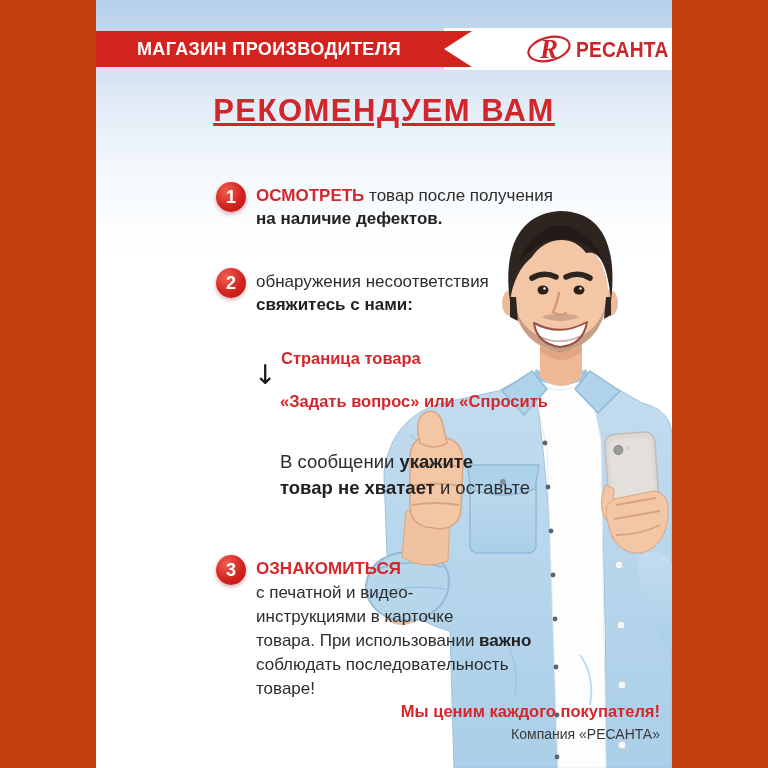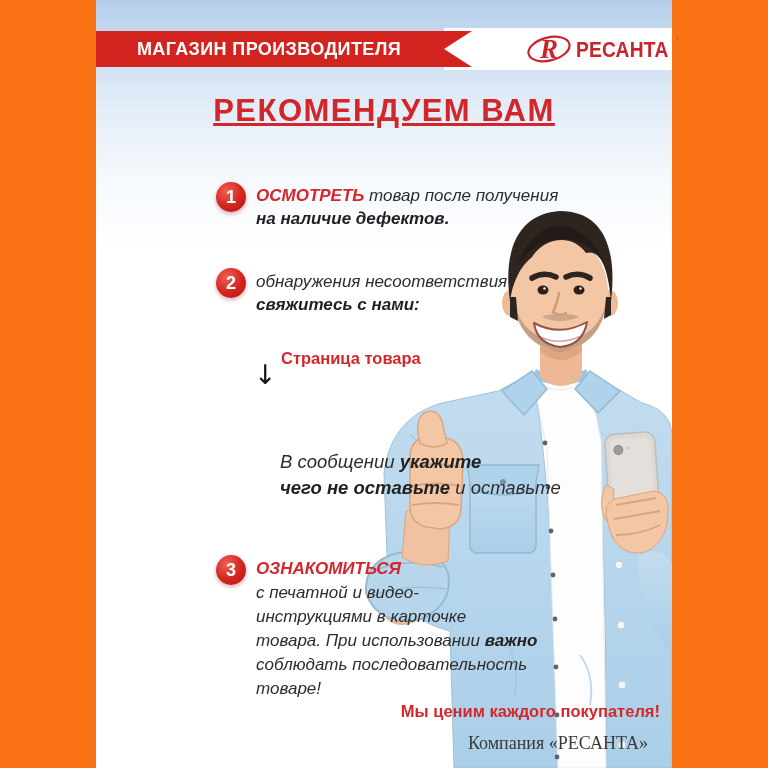--- a/index.html
+++ b/index.html
@@ -1,16 +1,16 @@
 <!DOCTYPE html>
 <html><head>
 <meta charset="utf-8">
 <style>
   html,body{margin:0;padding:0;background:#fff;}
-  .stage{position:relative;width:768px;height:768px;background:#f97316;overflow:hidden;
+  .stage{position:relative;width:768px;height:768px;background:#c2410c;overflow:hidden;
          font-family:"Liberation Sans",sans-serif;}
   .poster{position:absolute;left:96px;top:0;width:576px;height:768px;
           background:linear-gradient(180deg,#b5cee9 0%,#c9dcf0 6%,#e3edf7 14%,#f6fafd 24%,#ffffff 34%);}
   
   .banner{position:absolute;left:0;top:0;width:576px;height:76px;}
   .band-white{position:absolute;left:348px;top:28px;width:228px;height:42px;background:#ffffff;}
   .ribbon-red{position:absolute;left:0;top:31px;width:376px;height:36px;background:#d3231f;
               clip-path:polygon(0 0,100% 0,calc(100% - 28px) 50%,100% 100%,0 100%);
               display:flex;align-items:center;justify-content:center;}
   .ribbon-red span{color:#ffffff;font-weight:bold;font-size:18px;letter-spacing:.4px;
@@ -23,40 +23,40 @@
   .heading{position:absolute;left:0;top:94px;width:576px;margin:0;text-align:center;
            font-size:31px;line-height:1.1;font-weight:bold;letter-spacing:1.5px;color:#d2262a;
            white-space:nowrap;text-decoration:underline;}
   
   .step{position:absolute;z-index:2;}
   .badge{position:absolute;left:0;top:0;width:30px;height:30px;border-radius:50%;
          background:radial-gradient(circle at 35% 30%,#ef5f52,#d3231f 55%,#b31715);
          color:#fff;font-weight:bold;font-size:18px;display:flex;align-items:center;justify-content:center;
          box-shadow:0 2px 4px rgba(150,20,20,.35);}
   .step .txt{position:absolute;left:40px;top:2px;font-size:17px;line-height:23px;color:#2d2d2d;white-space:nowrap;}
-  .line{display:block;font-style:italic;}
+  .line{display:block;}
   .b{font-weight:bold;color:#222;}
   .rb{font-weight:bold;color:#d6262b;}
   #step1{left:120px;top:182px;}
   #step2{left:120px;top:268px;}
   #step3{left:120px;top:555px;}
   #step3 .txt{line-height:24px;}
   
   .flow{position:absolute;left:120px;top:349px;z-index:2;font-size:16.5px;white-space:nowrap;}
   .flow .from{position:absolute;left:65px;top:0;}
   .flow .arrow{position:absolute;left:38px;top:12px;font-family:"DejaVu Sans",sans-serif;
                font-size:27px;font-weight:400;color:#151515;line-height:1;}
   .flow .to{position:absolute;left:64px;top:42px;line-height:21px;}
   
   .message{position:absolute;left:184px;top:449px;z-index:2;font-size:18.5px;line-height:25.5px;
            color:#2d2d2d;white-space:nowrap;}
   
   .footer{position:absolute;right:12px;top:702px;z-index:3;text-align:right;white-space:nowrap;}
   .footer .value{font-size:16.5px;font-weight:bold;color:#d6262b;margin:0 0 5px 0;text-align:right;}
-  .footer .company{font-size:18px;color:#3a3a3a;margin:12px;font-family:Liberation Serif, serif;}
+  .footer .company{font-size:14px;color:#3a3a3a;margin:0;}
   
   .man{position:absolute;left:254px;top:205px;width:322px;height:563px;z-index:1;}
 </style>
 </head>
 <body>
 
 <div class="stage">
   <div class="poster">
 
     <div class="banner">
@@ -196,26 +196,27 @@
       <div class="txt">
         <span class="line">обнаружения несоответствия</span>
         <span class="line b">свяжитесь с нами:</span>
       </div>
     </div>
 
     <div class="flow">
       <span class="from rb">Страница товара</span>
       <span class="arrow">↓</span>
       <span class="to rb">
+        <span class="line">«Задать вопрос» или «Спросить</span>
       </span>
     </div>
 
     <div class="message">
       <span class="line"><span>В сообщении </span><span class="b">укажите</span></span>
-      <span class="line"><span class="b">чего не оставьте</span><span> и оставьте</span></span>
+      <span class="line"><span class="b">товар не хватает</span><span> и оставьте</span></span>
     </div>
 
     <div class="step" id="step3">
       <div class="badge">3</div>
       <div class="txt">
         <span class="line rb">ОЗНАКОМИТЬСЯ</span>
         <span class="line">с печатной и видео-</span>
         <span class="line">инструкциями в карточке</span>
         <span class="line"><span>товара. При использовании </span><span class="b">важно</span></span>
         <span class="line">соблюдать последовательность</span>

